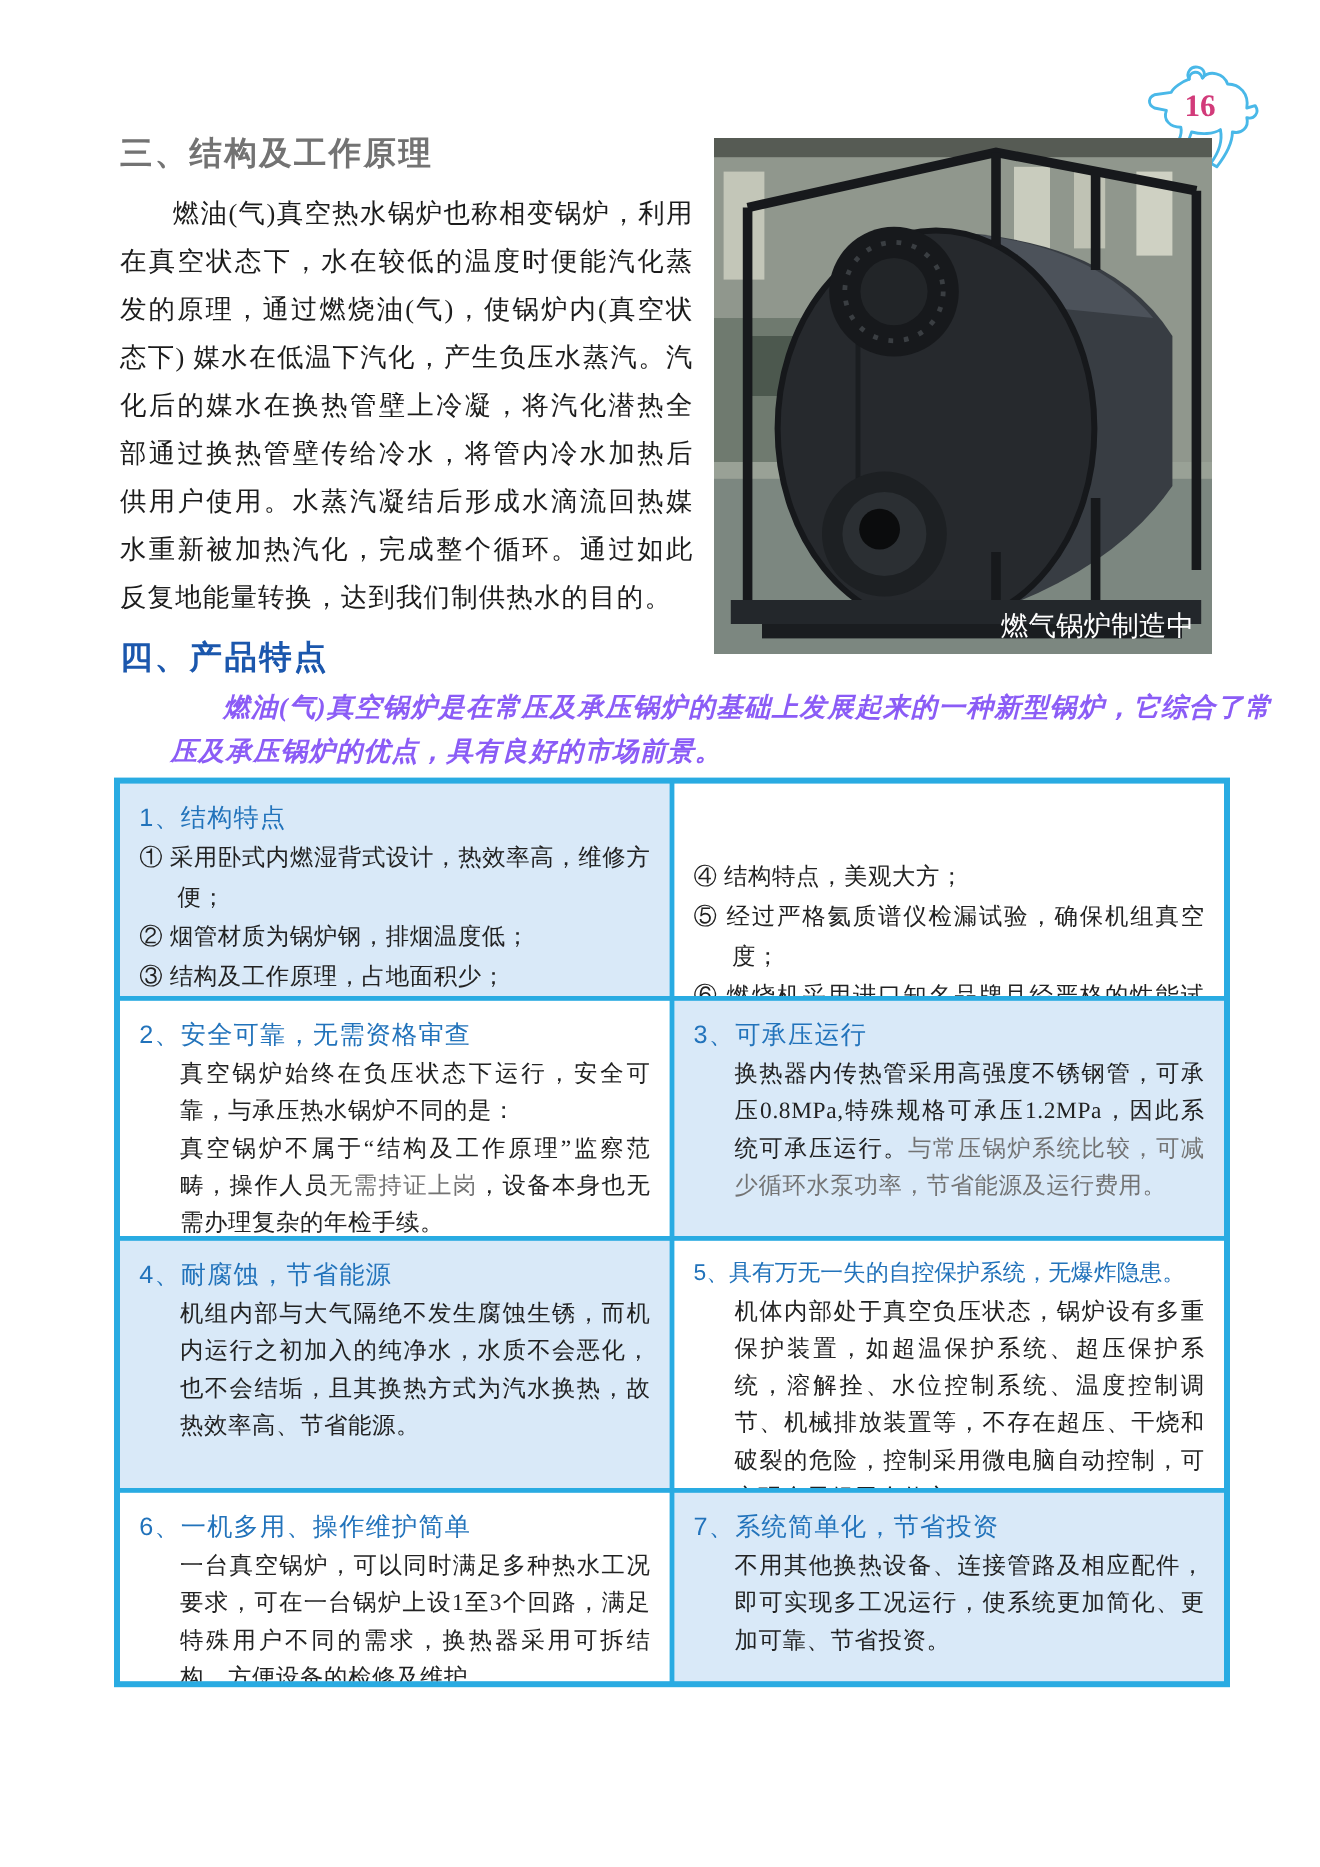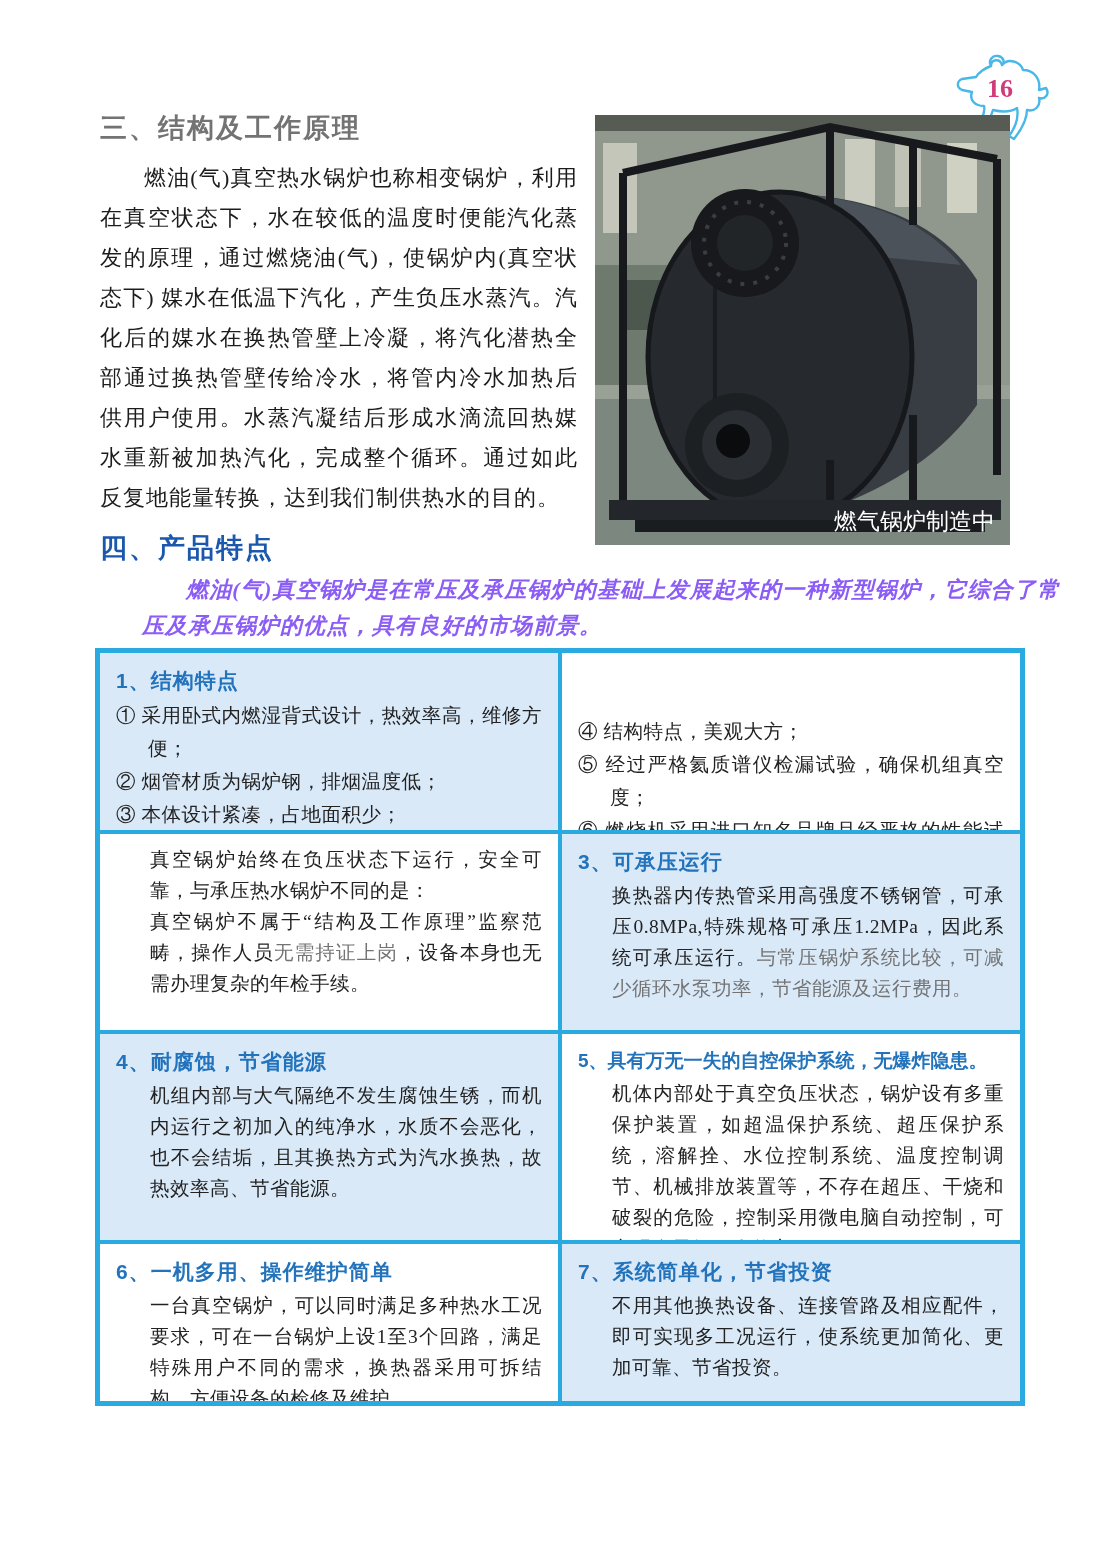--- a/index.html
+++ b/index.html
@@ -45,21 +45,21 @@
     background:#29abe2;
     display:grid;
     grid-template-columns:1fr 1fr;
     grid-template-rows:177px 196px 206px 1fr;
     gap:4px;padding:5px;box-sizing:border-box;
   }
   .cell{background:#ffffff;padding:10px 16px 8px 16px;box-sizing:border-box;overflow:hidden;}
   .cell.blue{background:#d9e9f8;}
   .cell-title{
     font-family:"Liberation Sans", sans-serif;
-    font-size:21px;font-weight:bold;color:#2273bb;
+    font-size:21px;font-weight:normal;color:#2273bb;
     margin:4px 0 4px 0;letter-spacing:1px;
   }
   .cell-title.small{font-size:19px;letter-spacing:0;}
   .cell-body{
     font-size:19.5px;line-height:31px;color:#222;
     text-align:justify;margin:0 0 0 34px;letter-spacing:0.5px;
   }
   .cell p{margin:0;}
   .item{
     font-size:19.5px;line-height:33px;color:#222;
@@ -144,32 +144,33 @@
 
   <div class="sec4-title">四、产品特点</div>
   <div class="sec4-intro">燃油(气)真空锅炉是在常压及承压锅炉的基础上发展起来的一种新型锅炉，它综合了常压及承压锅炉的优点，具有良好的市场前景。</div>
 
   <div class="features">
 
     <div class="cell blue">
       <div class="cell-title">1、结构特点</div>
       <div class="item">① 采用卧式内燃湿背式设计，热效率高，维修方便；</div>
       <div class="item">② 烟管材质为锅炉钢，排烟温度低；</div>
-      <div class="item">③ 本体设计紧凑，占地面积少；</div>
+      <div class="item">③ 结构及工作原理，占地面积少；</div>
     </div>
 
     <div class="cell">
       <div class="items-mid">
         <div class="item">④ 结构特点，美观大方；</div>
         <div class="item">⑤ 经过严格氦质谱仪检漏试验，确保机组真空度；</div>
         <div class="item">⑥ 燃烧机采用进口知名品牌且经严格的性能试验，可靠性高。</div>
       </div>
     </div>
 
     <div class="cell">
+      <div class="cell-title">2、安全可靠，无需资格审查</div>
       <div class="cell-body">
         <p><span>真空锅炉始终在负压状态下运行，安全可靠，与承压热水锅炉不同的是：</span></p>
         <p>
           <span>真空锅炉不属于“结构及工作原理”监察范畴，操作人员</span><span class="hl">无需持证上岗</span><span>，设备本身也无需办理复杂的年检手续。</span>
         </p>
       </div>
     </div>
 
     <div class="cell blue">
       <div class="cell-title">3、可承压运行</div>

